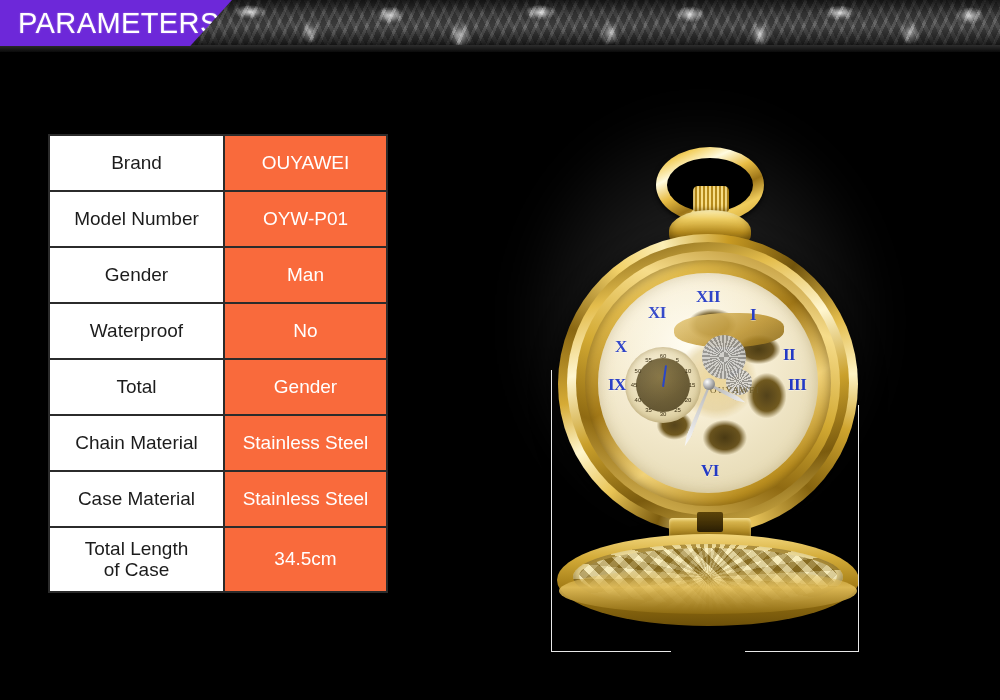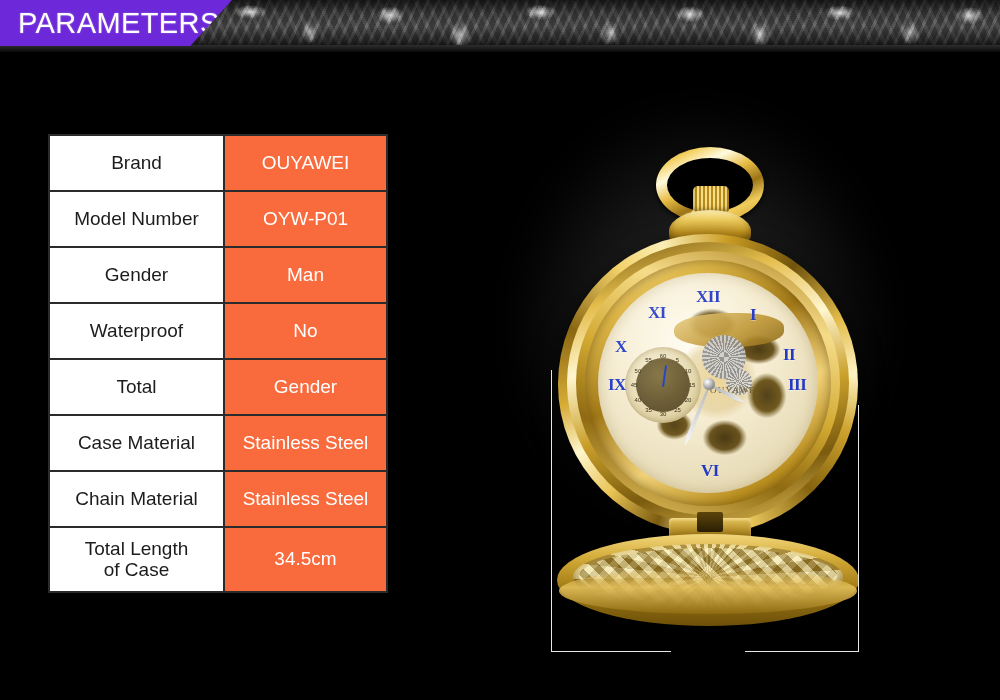--- a/index.html
+++ b/index.html
@@ -360,25 +360,25 @@
       </tr>
       <tr>
         <td class="k-cell">Waterproof</td>
         <td class="v-cell">No</td>
       </tr>
       <tr>
         <td class="k-cell">Total</td>
         <td class="v-cell">Gender</td>
       </tr>
       <tr>
+        <td class="k-cell">Chain Material</td>
+        <td class="v-cell">Stainless Steel</td>
+      </tr>
+      <tr>
         <td class="k-cell">Case Material</td>
-        <td class="v-cell">Stainless Steel</td>
-      </tr>
-      <tr>
-        <td class="k-cell">Chain Material</td>
         <td class="v-cell">Stainless Steel</td>
       </tr>
       <tr>
         <td class="k-cell two-line">
           <span>Total Length</span><br>
           <span>of Case</span>
         </td>
         <td class="v-cell">34.5cm</td>
       </tr>
     </tbody>

